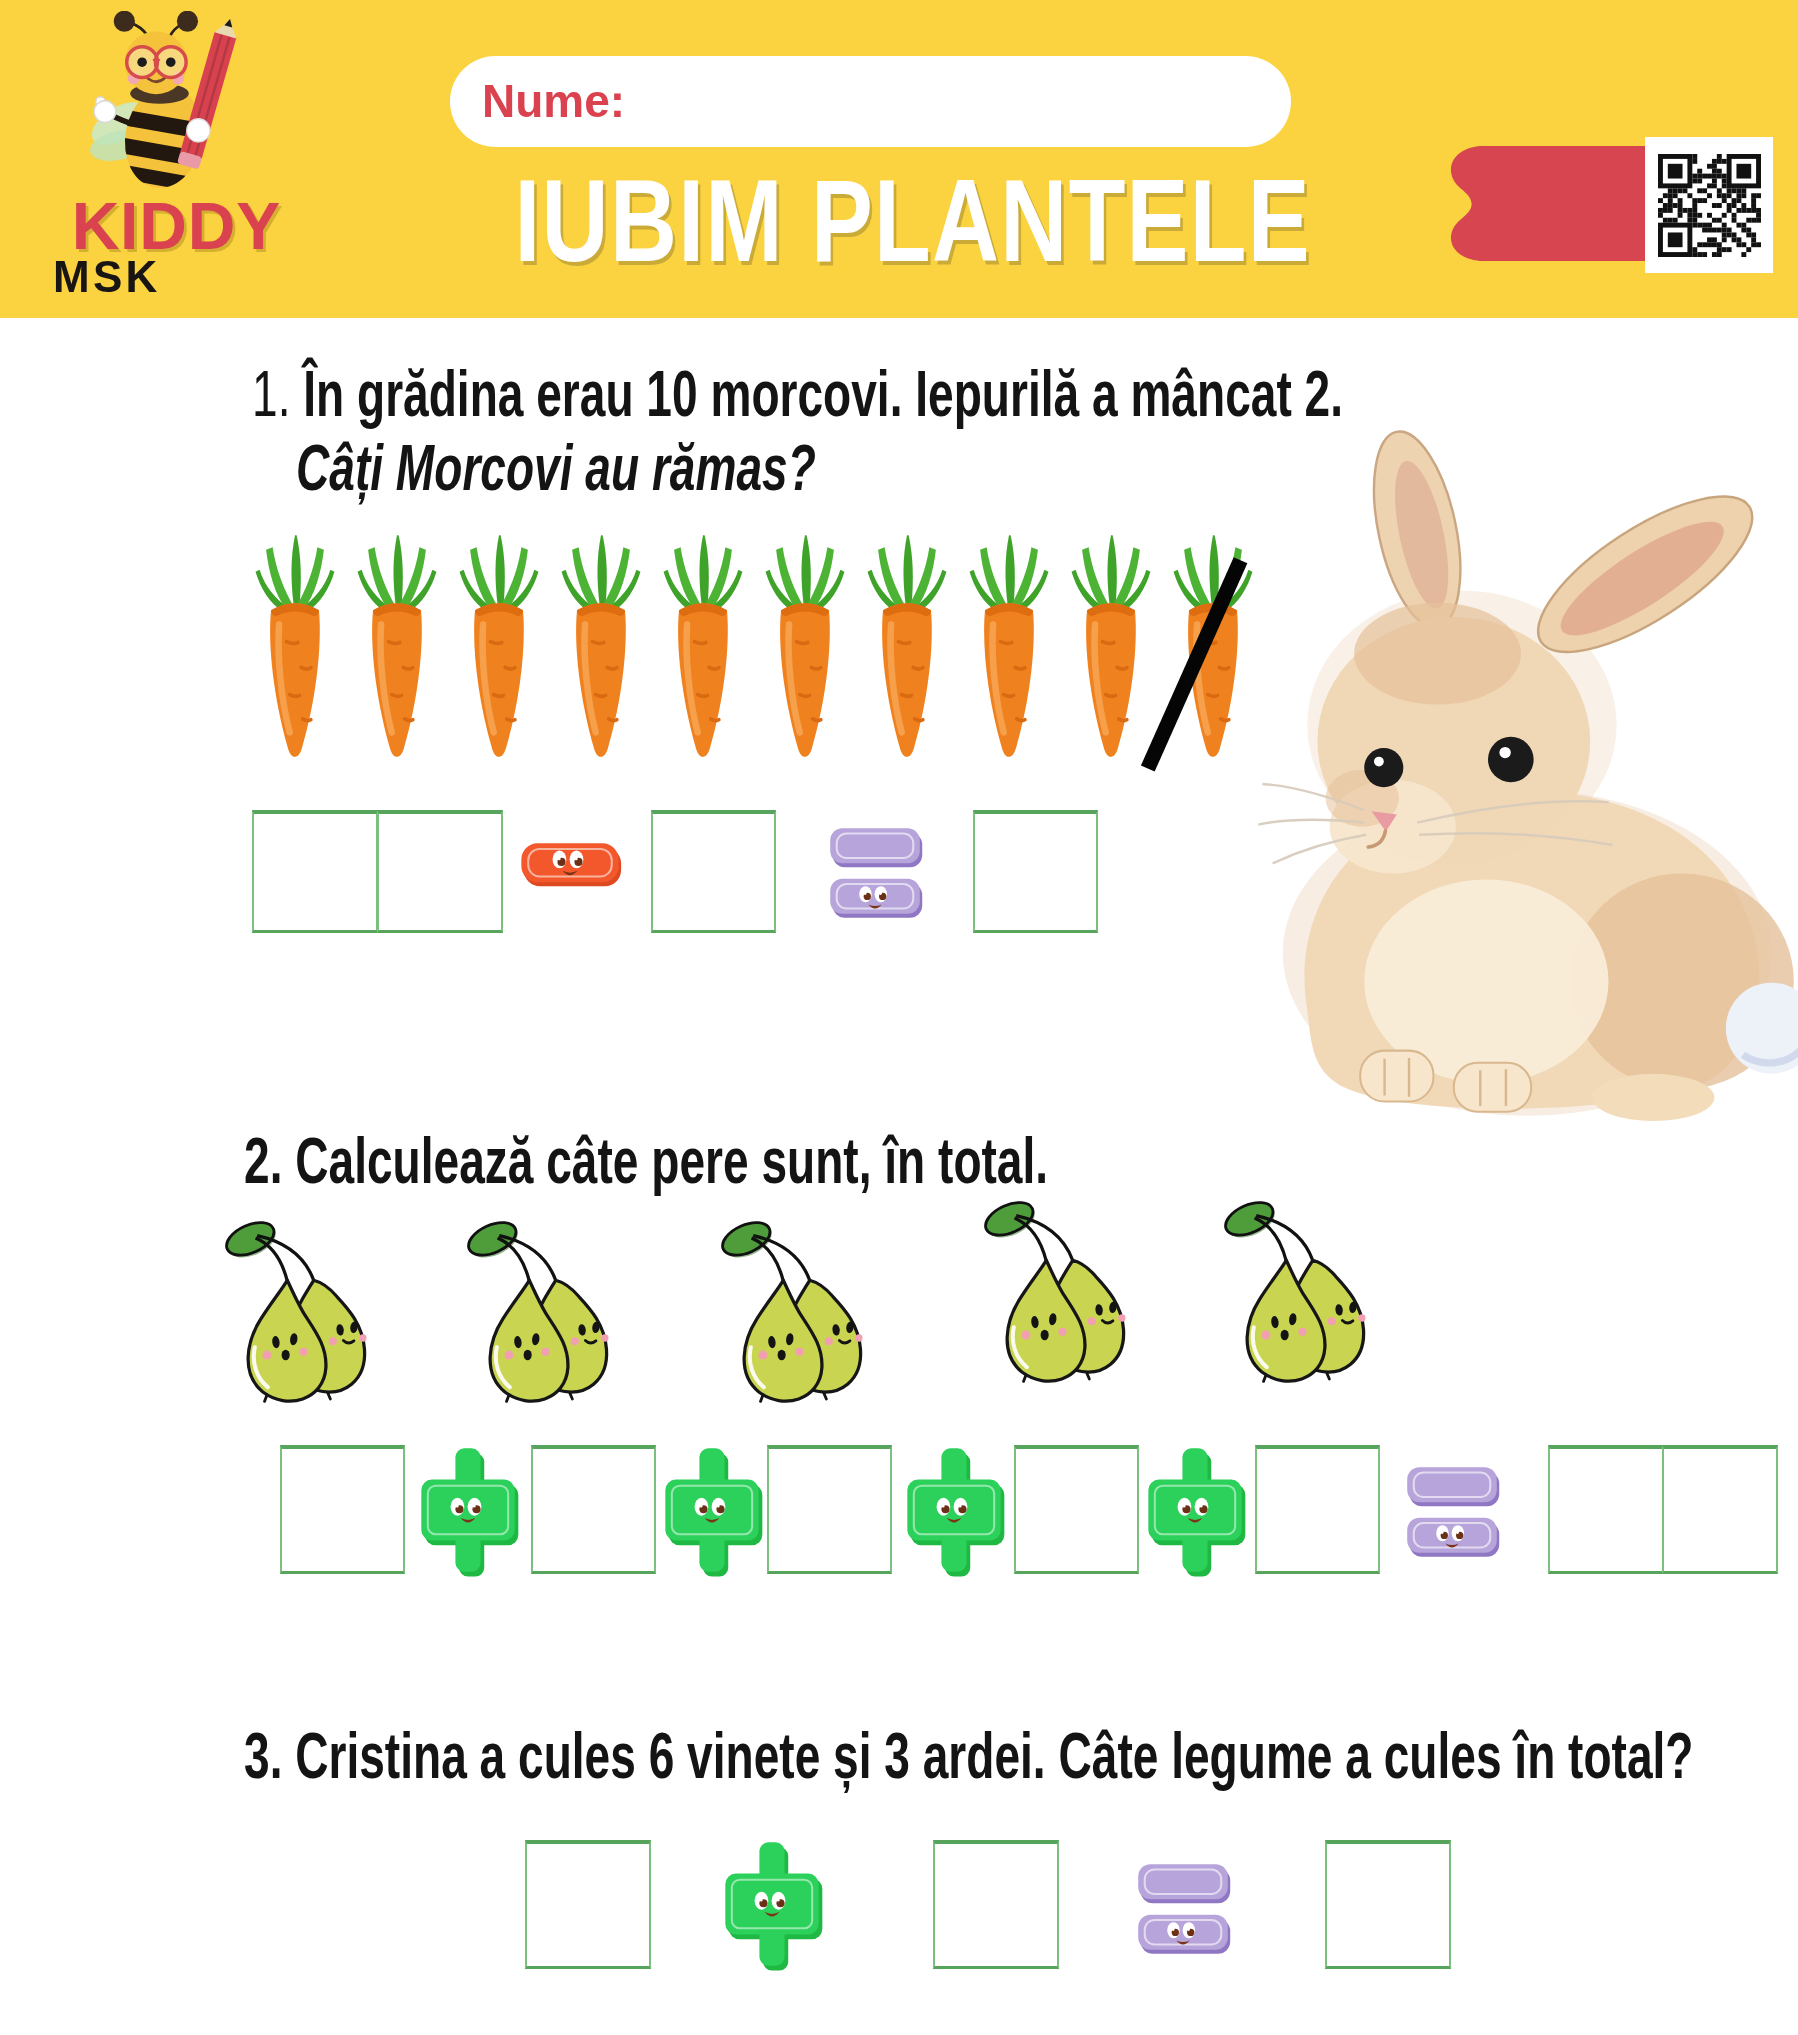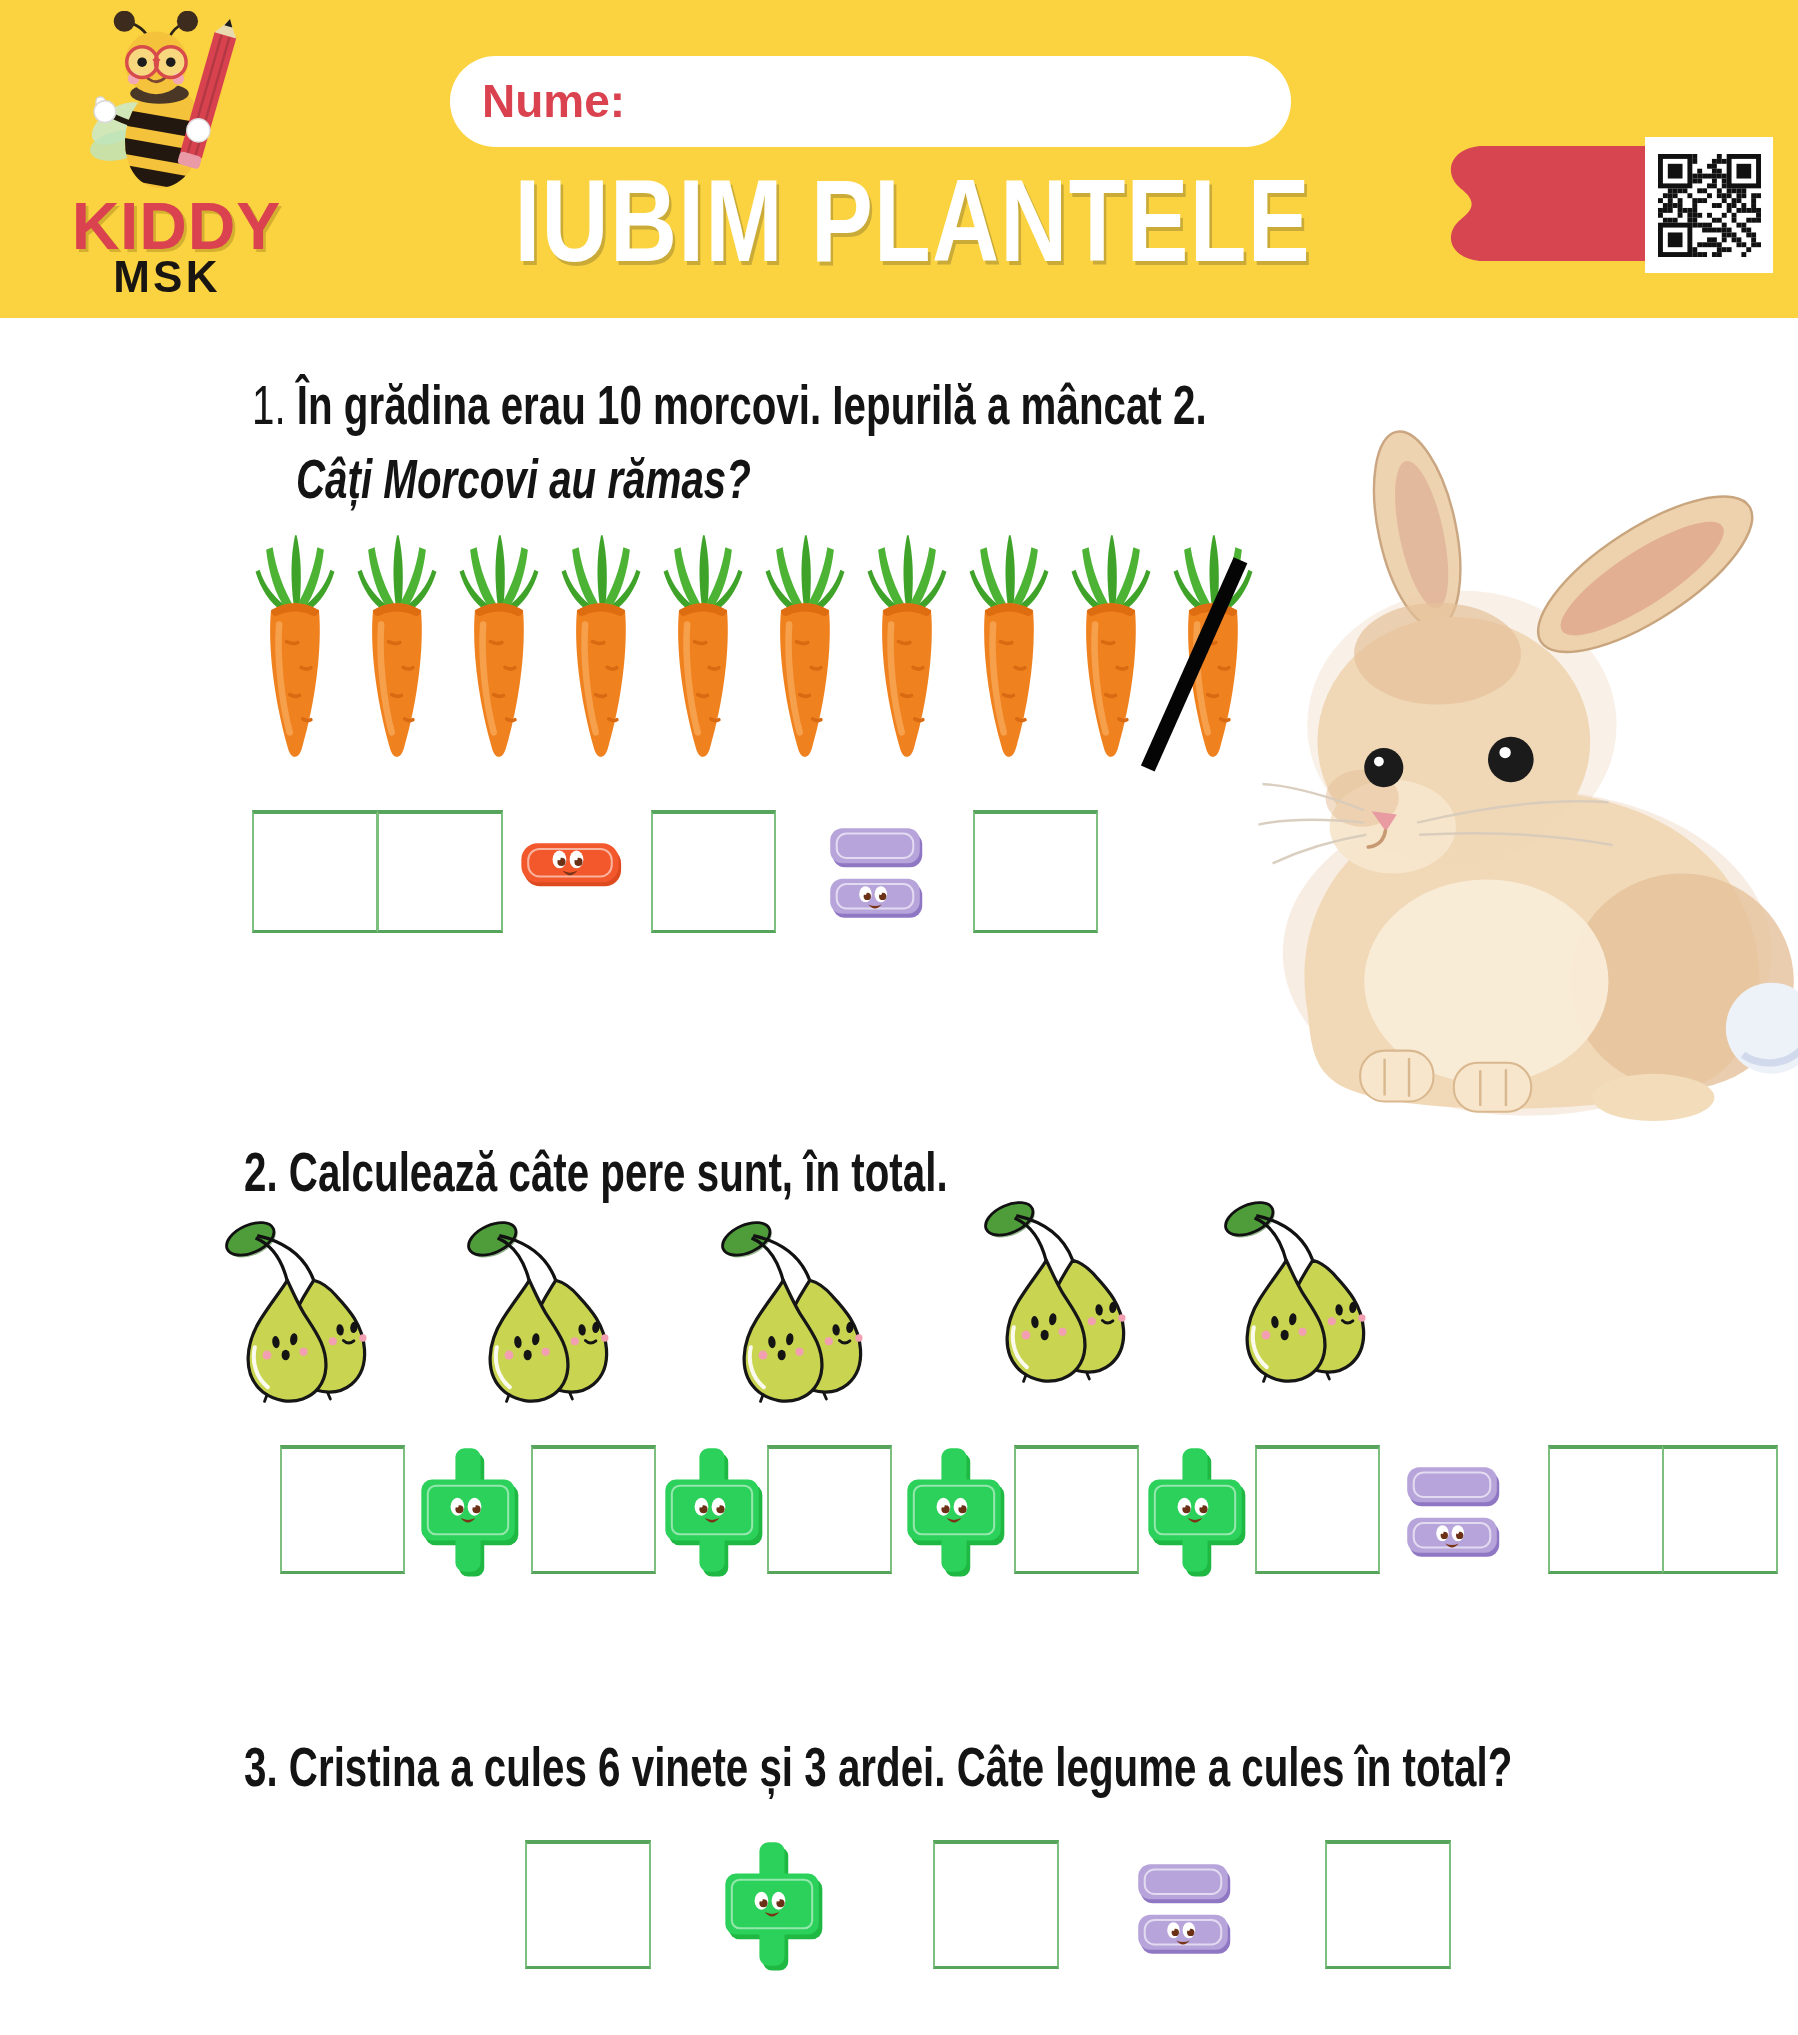--- a/index.html
+++ b/index.html
@@ -7,35 +7,35 @@
         font-family:"Liberation Sans",sans-serif;color:#141414;}
 
   
   .header-band{position:absolute;left:0;top:0;width:1799px;height:318px;background:var(--header-yellow,#FBD340);}
 
   
   .logo-svg{position:absolute;left:57px;top:11.4px;width:220px;height:191px;}
   .brand-top{position:absolute;left:53px;top:188px;width:228px;text-align:right;
              font-size:66px;font-weight:bold;color:var(--accent-red,#D9424E);
              text-shadow:2.8px 2.8px 0 rgba(140,110,20,.35);letter-spacing:0.8px;}
-  .brand-bottom{position:absolute;left:53px;top:252px;width:228px;text-align:center;
+  .brand-bottom{position:absolute;left:53px;top:252px;width:228px;
              font-size:44px;font-weight:bold;color:#191512;letter-spacing:3.3px;}
   .name-box{position:absolute;left:450px;top:56px;width:841px;height:91px;background:#fff;border-radius:46px;}
   .name-label{position:absolute;left:32px;top:0;height:75px;line-height:91px;
               font-size:46px;font-weight:bold;color:var(--accent-red,#D9424E);}
   .title-wrap{position:absolute;left:415px;top:163px;width:896px;text-align:center;white-space:nowrap;}
   .title-inner{display:inline-block;transform:scaleX(.8);transform-origin:50% 50%;
                font-size:116px;line-height:116px;font-weight:bold;color:#fff;
                text-shadow:3.3px 3.7px 0 rgba(90,80,40,.30);letter-spacing:1.6px;}
   .ribbon-svg{position:absolute;left:1441px;top:142px;width:212px;height:123px;}
   .qr-panel{position:absolute;left:1645px;top:137px;width:128px;height:136px;background:#fff;}
   .qr-svg{position:absolute;left:12.6px;top:16.7px;width:103px;height:103px;}
 
   
-  .ex-line{position:absolute;white-space:nowrap;font-size:56px;line-height:57px;font-weight:bold;margin-top:10px;}
+  .ex-line{position:absolute;white-space:nowrap;font-size:64px;line-height:57px;font-weight:bold;}
   .ex-line .cond{display:inline-block;transform:scaleX(.72);transform-origin:0 50%;}
   .num-light{font-weight:400;}
 
   
   .abox{position:absolute;box-sizing:border-box;background:#fff;
         border:2px solid #7CBF7F;border-top:4.9px solid #57A45D;border-bottom:3.7px solid #57A45D;}
   .op{position:absolute;overflow:visible;}
   .strike{position:absolute;left:1080px;top:657px;width:228px;height:14.7px;background:#050505;
           transform:rotate(-66deg);transform-origin:50% 50%;}
 

